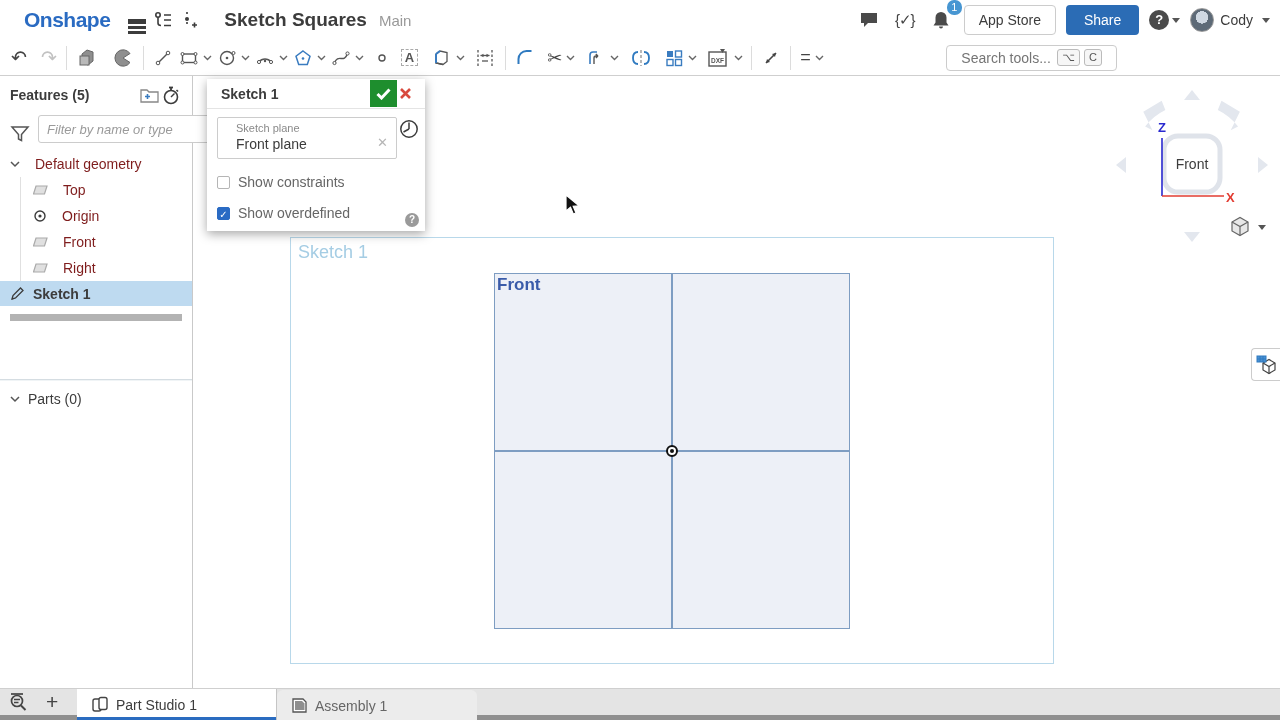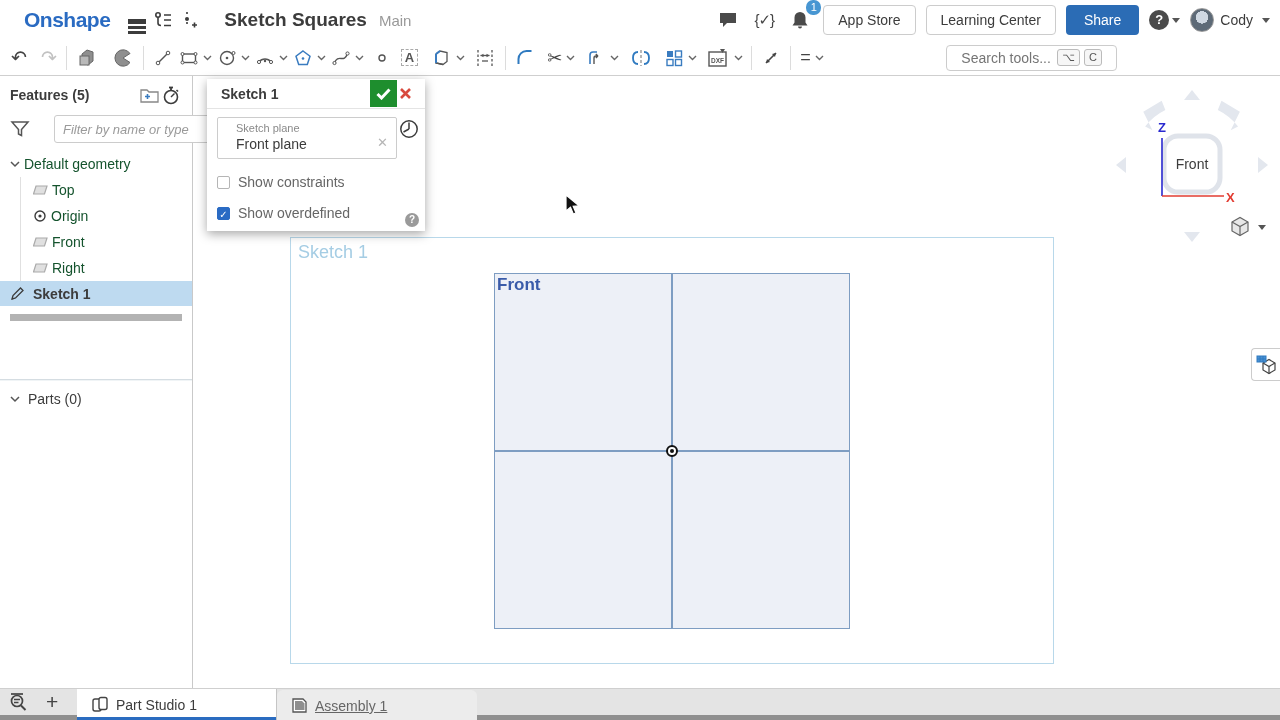--- a/index.html
+++ b/index.html
@@ -36,25 +36,25 @@
   .dark { color:#444; }
   .search-box { margin-left:auto; margin-right:163px; border:1px solid #ccc; border-radius:4px; height:26px; display:flex; align-items:center; padding:0 14px; gap:4px; }
   .search-box input { border:none; outline:none; width:92px; font-size:14px; color:#666; font-family:inherit; background:transparent; }
   .key-badge { border:1px solid #bbb; border-radius:3px; background:#f6f6f6; font-size:11px; color:#555; padding:1px 4px; line-height:13px; }
 
   
   .left-panel { position:absolute; left:0; top:76px; width:193px; height:612px; background:#fff; border-right:1px solid #c9c9c9; }
   .fp-header { display:flex; align-items:center; padding:9px 10px 0 10px; }
   .fp-title { font-size:14px; font-weight:bold; color:#3c3c3c; }
   .fp-header .spacer { flex:1; }
-  .filter-row { display:flex; align-items:center; margin:10px 10px 0 10px; gap:24px; }
+  .filter-row { display:flex; align-items:flex-end; margin:10px 10px 0 10px; gap:8px; }
   .filter-input { flex:1; height:28px; border:1px solid #ccc; border-radius:3px; font-size:13px; font-style:italic; color:#555; padding:0 8px; outline:none; font-family:inherit; }
   .filter-input::placeholder { color:#9a9a9a; font-style:italic; }
   .tree { margin-top:8px; font-size:14px; }
-  .tree-row { display:flex; align-items:center; height:26px; padding-left:10px; gap:4px; cursor:pointer; color:#14532d; }
+  .tree-row { display:flex; align-items:center; height:26px; padding-left:10px; gap:15px; cursor:pointer; color:#7f1d1d; }
   .tree-children { margin-left:20px; border-left:1px solid #e0e0e0; }
   .tree-children .tree-row { padding-left:12px; }
   .sketch-row { display:flex; align-items:center; height:25px; padding-left:10px; gap:8px; background:#bedaf0; font-weight:bold; cursor:pointer; }
   .rollback-bar { margin:8px 10px 0 10px; height:7px; background:#b3b3b3; cursor:ns-resize; }
   .parts-section { position:absolute; top:303px; left:0; right:0; border-top:1px solid #d5dde2; box-shadow:0 1px 0 #f0f4f6 inset; }
   .parts-row { display:flex; align-items:center; height:30px; padding-left:10px; gap:8px; font-size:14px; margin-top:4px; cursor:pointer; }
 
   
   .canvas { position:absolute; left:207px; top:77px; width:1073px; height:611px; background:#fff; overflow:hidden; }
   .sketch-boundary { position:absolute; left:290px; top:237px; width:764px; height:427px; border:1px solid #b8d8ea; }
@@ -89,21 +89,21 @@
   .panel-toggle { position:absolute; left:1251px; top:348px; width:29px; height:33px; background:#fff; border:1px solid #ccc; border-right:none; border-radius:4px 0 0 4px; display:flex; align-items:center; justify-content:center; cursor:pointer; z-index:5; }
 
   
   .bottombar { position:absolute; left:0; top:688px; width:1280px; height:32px; background:#e4e4e4; border-top:1px solid #cfcfcf; }
   .bottombar::after { content:""; position:absolute; left:0; bottom:0; width:100%; height:5px; background:#8f8f8f; }
   .bb-icons { position:absolute; left:8px; top:3px; display:flex; align-items:center; gap:14px; }
   .bb-plus { font-size:21px; color:#444; line-height:20px; cursor:pointer; }
   .tab { position:absolute; top:0; height:32px; display:flex; align-items:center; gap:7px; padding:0 14px; font-size:14px; cursor:pointer; z-index:2; }
   .tab-active { left:77px; width:200px; background:#fff; color:#3c3c3c; border-right:1px solid #c5c5c5; }
   .tab-active::after { content:""; position:absolute; left:0; bottom:0; width:100%; height:4px; background:#2a6cc0; }
-  .tab-inactive { left:277px; width:200px; background:#ececec; color:#666; border-radius:6px 6px 0 0; margin-top:0; height:31px; top:1px;text-decoration:underline; }
+  .tab-inactive { left:277px; width:200px; background:#ececec; color:#666; border-radius:6px 6px 0 0; margin-top:0; height:31px; top:1px; }
 
   .cursor { position:absolute; left:565px; top:194px; z-index:50; pointer-events:none; }
   svg { display:block; }
 </style>
 </head>
 <body>
 
 <div class="app">
 
   <div class="topbar">
@@ -144,21 +144,20 @@
       </div>
       <div class="tb-icon braces-check">{✓}</div>
       <div class="tb-icon bubble-wrap">
         <svg width="18" height="19" viewBox="0 0 18 19">
             <path d="M9 1 a5.5 5.5 0 0 1 5.5 5.5 v5 l2 3 h-15 l2-3 v-5 A5.5 5.5 0 0 1 9 1 z" fill="#4a4a4a"></path>
             <path d="M7 15.5 a2 2 0 0 0 4 0" fill="#4a4a4a"></path>
           </svg>
         <div class="badge">1</div>
       </div>
       <button class="btn-outline">App Store</button>
-      <button class="btn-outline">Learning Center</button>
       <button class="btn-share">Share</button>
       <div style="display:flex;align-items:center;">
         <div class="help-circle">?</div>
         <span class="caret"></span>
       </div>
       <div style="display:flex;align-items:center;gap:6px;">
         <div class="avatar"></div>
         <span class="user-name">Cody</span>
         <span class="caret"></span>
       </div>

